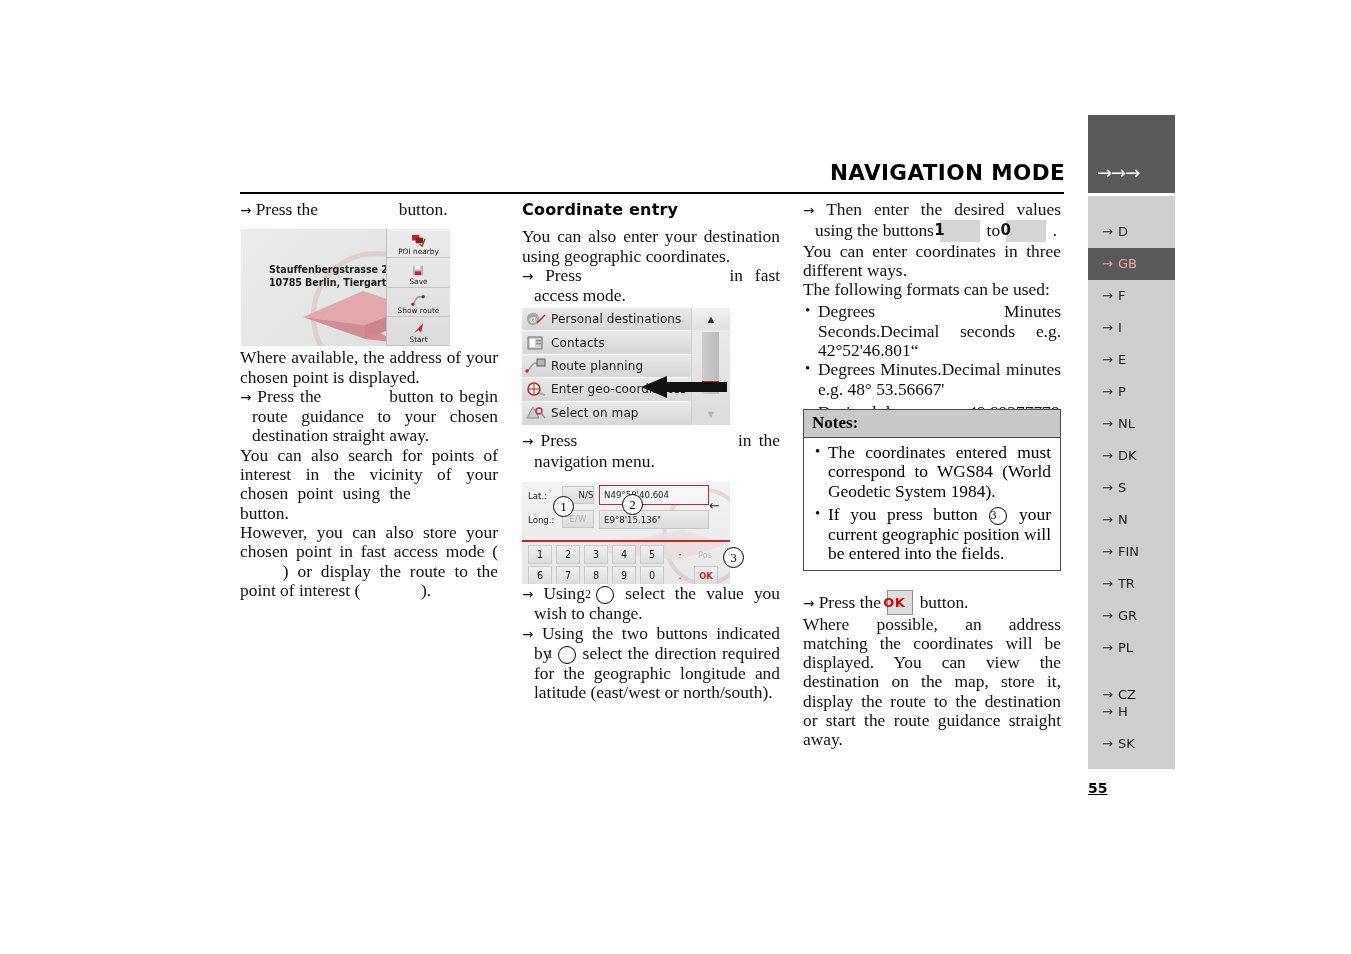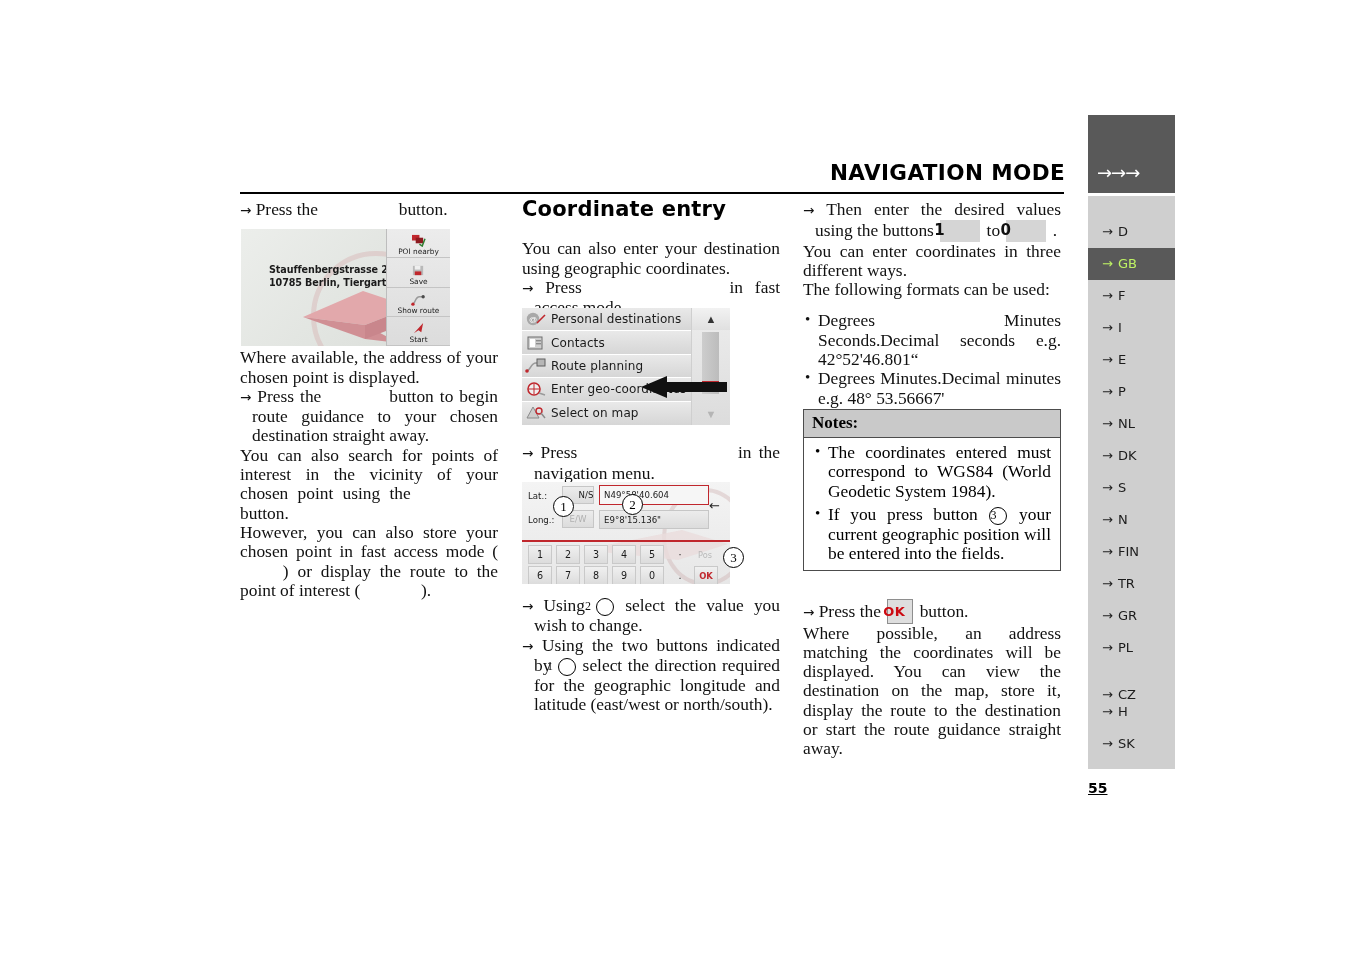--- a/index.html
+++ b/index.html
@@ -37,40 +37,40 @@
     position:absolute;left:1088px;top:196px;width:87px;height:573px;
     background:#cfcfcf;
   }
   .lang{
     position:absolute;left:0;width:87px;height:32px;
     font-family:"DejaVu Sans", sans-serif;font-size:13px;color:#1c1c1c;
     line-height:32px;padding-left:14px;box-sizing:border-box;
     white-space:nowrap;
   }
   .lang .arr{display:inline-block;margin-right:5px;font-size:13px;}
-  .lang.active{background:#595959;color:#bef264;}
+  .lang.active{background:#595959;color:#fca5a5;}
   .pagenum{
     position:absolute;left:1088px;top:780px;
     font-family:"DejaVu Sans", sans-serif;font-weight:bold;font-size:14px;color:#000;text-decoration:underline;
   }
 
   
   .col{position:absolute;top:200px;width:258px;font-size:17.4px;line-height:19.3px;color:#111;}
   #col-left{left:240px;}
   #col-mid{left:522px;}
   #col-right{left:803px;}
 
   p{margin:0;}
   .just{text-align:justify;text-align-last:left;}
   .step{padding-left:12px;text-indent:-12px;}
   .step .a{font-family:"DejaVu Sans", sans-serif;font-size:13.5px;}
 
   .section-head{
-    font-family:"DejaVu Sans", sans-serif;font-weight:bold;font-size:21px;
-    letter-spacing:.2px;color:#000;margin-bottom:20px;
+    font-family:"DejaVu Sans", sans-serif;font-weight:bold;font-size:16px;
+    letter-spacing:.2px;color:#000;margin-bottom:8px;
   }
   .blank{display:inline-block;}
 
   
   .bullet{position:relative;padding-left:15px;text-indent:0;}
   .bullet:before{content:"\2022";position:absolute;left:2px;top:-1px;font-size:15px;}
 
   
   .circ{
     display:inline-block;width:16px;height:16px;line-height:15px;
@@ -438,21 +438,21 @@
     <p class="step just">
       <span class="a">→</span>
       <span>Then enter the desired values using the buttons</span>
       <span class="key">1</span>
       <span>to</span>
       <span class="key">0</span>
       <span>.</span>
     </p>
     <p class="just">You can enter coordinates in three different ways.</p>
     <p>The following formats can be used:</p>
-    <p class="bullet just" style="margin-top:12px">Degrees Minutes Seconds.Decimal seconds e.g. 42°52'46.801“</p>
+    <p class="bullet just" style="margin-top:3px">Degrees Minutes Seconds.Decimal seconds e.g. 42°52'46.801“</p>
     <p class="bullet just" style="margin-top:0">Degrees Minutes.Decimal minutes e.g. 48° 53.56667'</p>
     <p class="bullet just" style="margin-top:4px">Decimal degrees e.g. 48.89277778</p>
 
     <div style="height:168px"></div>
 
     <p class="step">
       <span class="a">→</span>
       <span>Press the</span>
       <span class="okkey">OK</span>
       <span>button.</span>

